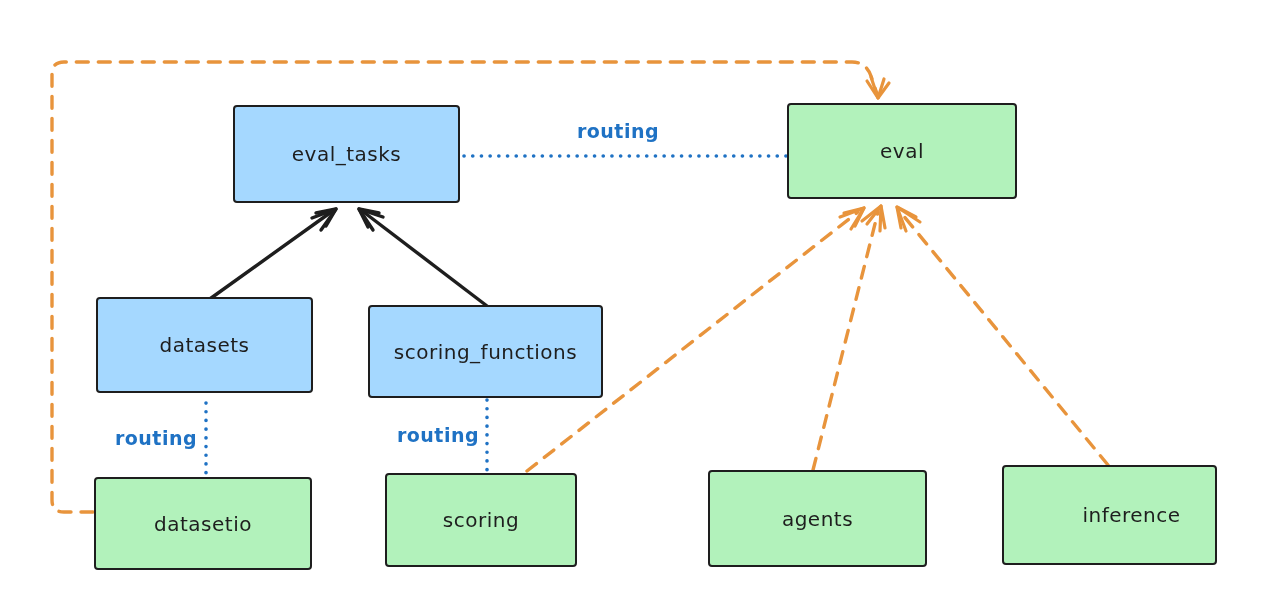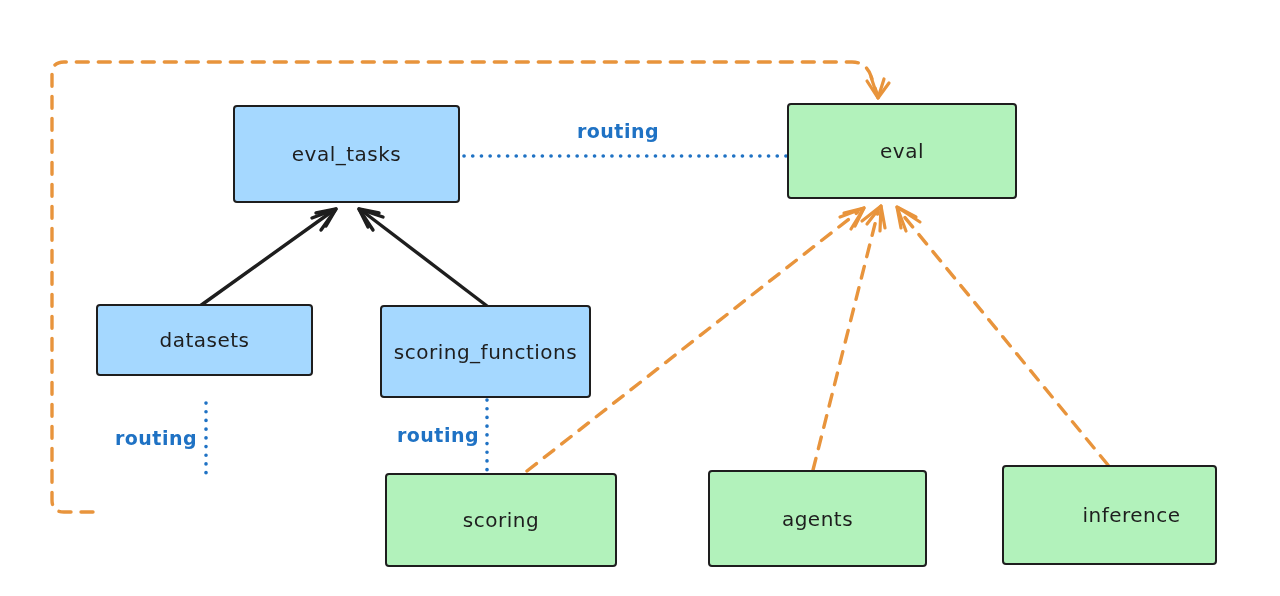--- a/index.html
+++ b/index.html
@@ -93,30 +93,33 @@
   </svg>
 
   <div class="node blue" style="left:233px;top:105px;width:227px;height:98px;">
     <span>eval_tasks</span>
   </div>
 
   <div class="node green" style="left:787px;top:103px;width:230px;height:96px;justify-content:center;">
     <span>eval</span>
   </div>
 
-  <div class="node blue" style="left:96px;top:304px;width:217px;height:72px;">
+  <div class="node blue" style="left:96px;top:297px;width:217px;height:96px;">
     <span>datasets</span>
   </div>
 
-  <div class="node blue" style="left:380px;top:305px;width:211px;height:93px;">
+  <div class="node blue" style="left:368px;top:305px;width:235px;height:93px;">
     <span>scoring_functions</span>
   </div>
 
+  <div class="node green" style="left:94px;top:477px;width:218px;height:93px;">
+    <span>datasetio</span>
+  </div>
 
-  <div class="node green" style="left:385px;top:473px;width:232px;height:94px;align-items:center;">
+  <div class="node green" style="left:385px;top:473px;width:192px;height:94px;align-items:center;">
     <span>scoring</span>
   </div>
 
   <div class="node green" style="left:708px;top:470px;width:219px;height:97px;text-align:right;">
     <span>agents</span>
   </div>
 
   <div class="node green" style="left:1002px;top:465px;width:215px;height:100px;padding-left:44px;">
     <span>inference</span>
   </div>

